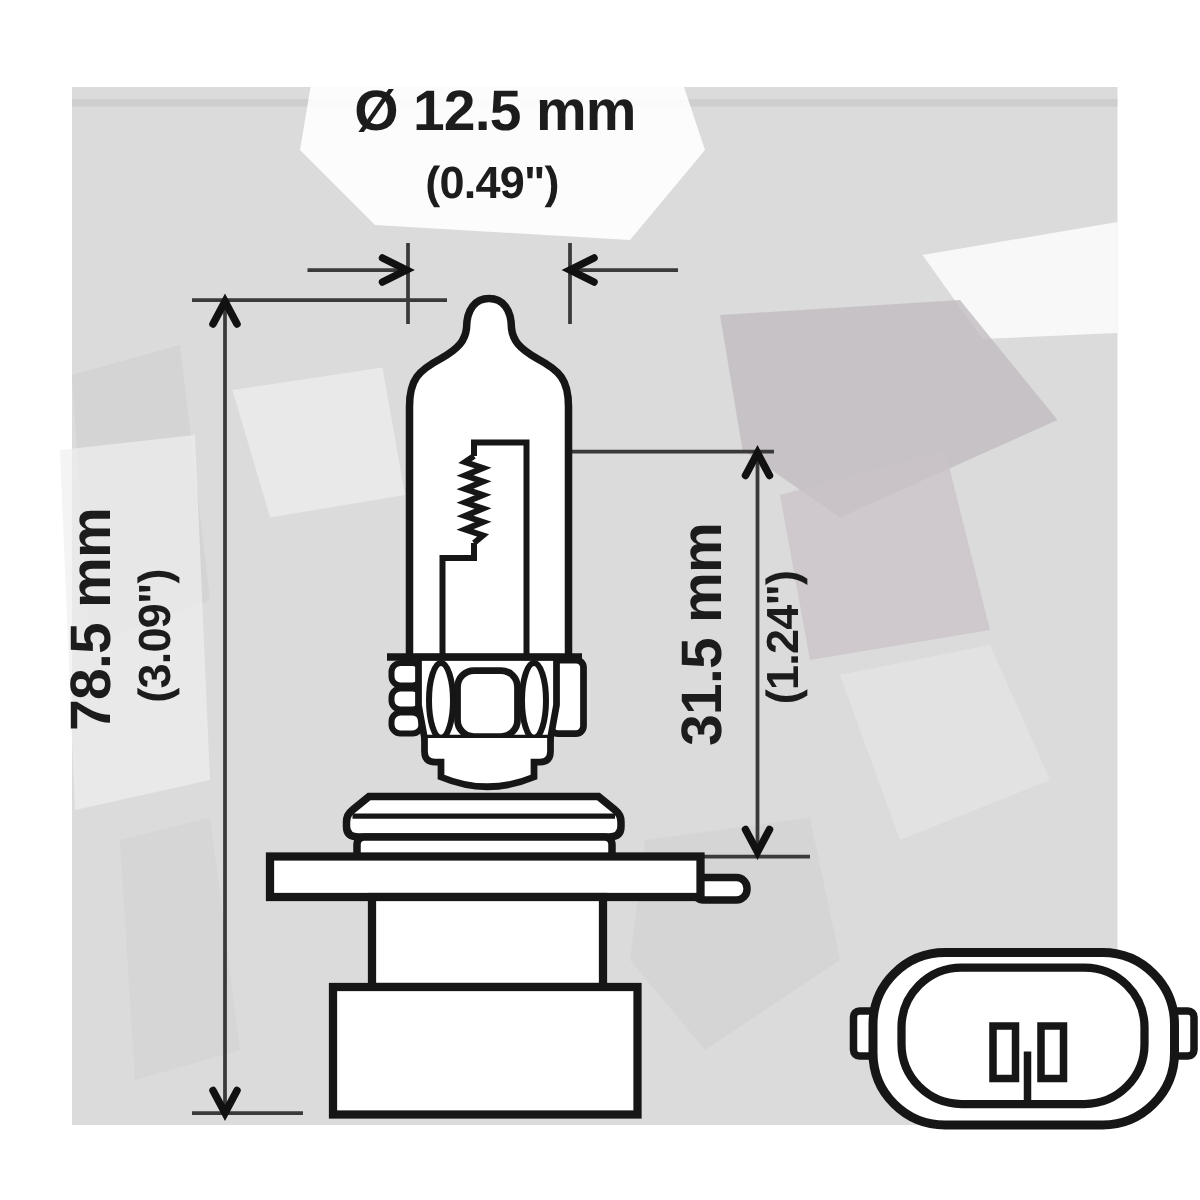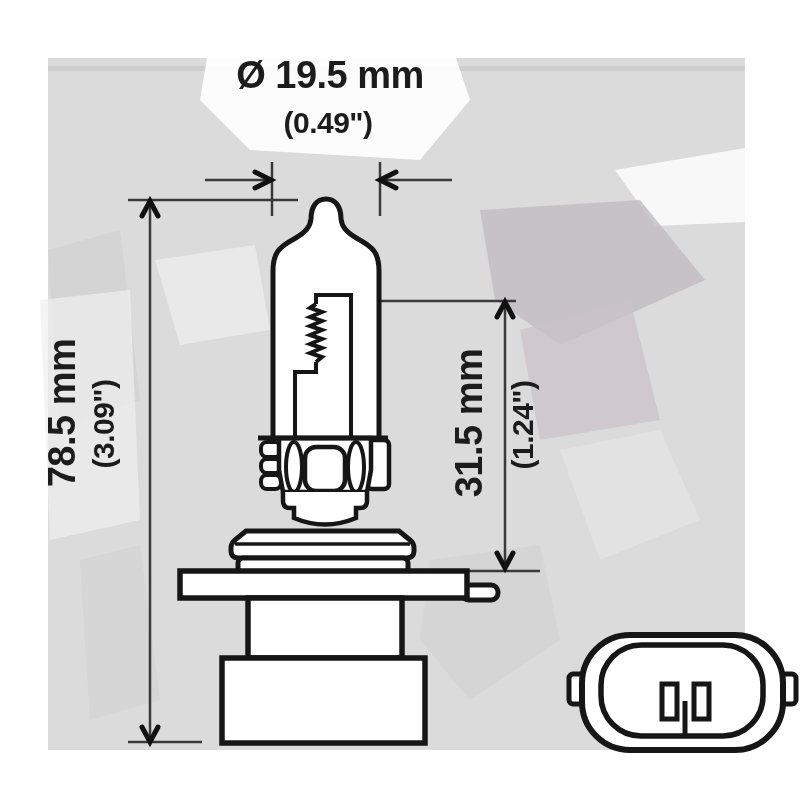--- a/index.html
+++ b/index.html
@@ -112,21 +112,21 @@
   <g stroke="#111111" stroke-width="5" fill="none" stroke-linecap="round">
     <path d="M255,172 L271,180 L255,188"></path>
     <path d="M396,172 L380,180 L396,188"></path>
     <path d="M142,216 L150,201 L158,216"></path>
     <path d="M142,727 L150,742 L158,727"></path>
     <path d="M497,317 L505,302 L513,317"></path>
     <path d="M497,553 L505,568 L513,553"></path>
   </g>
 </svg>
 
-  <div class="dim-label metric" style="left:330px;top:75px;">Ø 19.5 mm</div>
+  <div class="dim-label metric" style="left:330px;top:75px;">Ø 12.5 mm</div>
   <div class="dim-label imperial" style="left:328px;top:123px;">(0.49")</div>
 
   <div class="dim-label metric rot" style="left:62px;top:413px;">78.5 mm</div>
   <div class="dim-label imperial rot" style="left:104px;top:424px;">(3.09")</div>
 
   <div class="dim-label metric rot" style="left:469px;top:423px;">31.5 mm</div>
   <div class="dim-label imperial rot" style="left:523px;top:425px;">(1.24")</div>
 
 </div>
 

